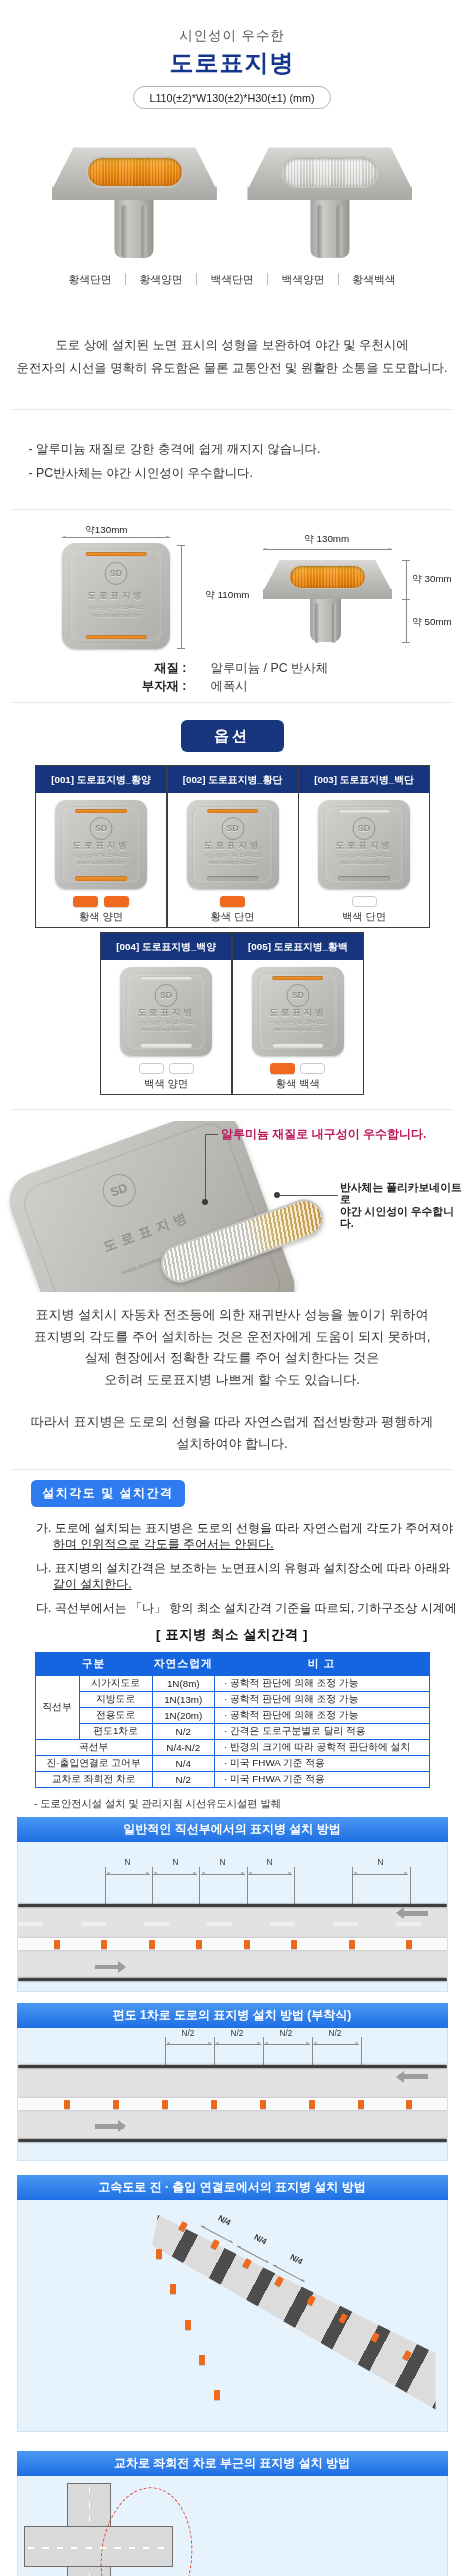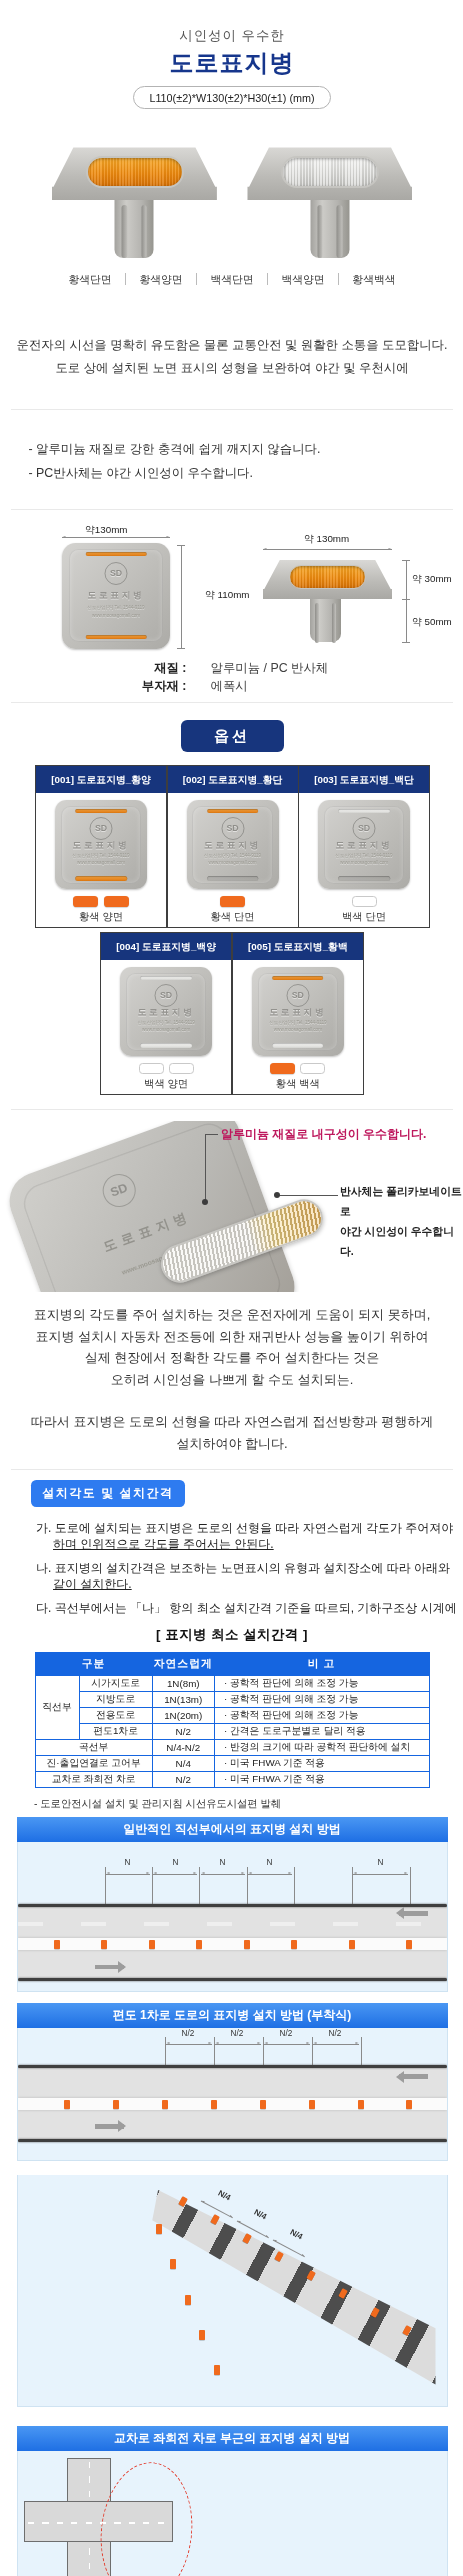--- a/index.html
+++ b/index.html
@@ -92,21 +92,21 @@
     color:#91908c; font-size:12.4px; font-weight:bold; text-align:center; line-height:31px; }
   .big-name { position:absolute; left:0; top:40%; width:100%; text-align:center; font-size:13.4px; letter-spacing:5.2px; color:#93928c; font-weight:bold; }
   .big-sub { position:absolute; left:0; top:56%; width:100%; text-align:center; font-size:6.7px; color:#9a9991; }
   .bigrefl { position:absolute; left:157px; top:101px; width:170px; height:38px; border-radius:19px; transform:rotate(-20deg);
     border:2.6px solid #c8c7c3; box-shadow:0 1.5px 4.1px rgba(0,0,0,.25);
     background:repeating-linear-gradient(100deg,rgba(120,120,118,.35) 0 2.1px,rgba(255,255,255,.7) 2.1px 4.1px),
       linear-gradient(90deg,#efece4 0 55%,#f2cf6e 70%,#eaa93c 100%); }
   .callout-dot { position:absolute; width:6.2px; height:6.2px; border-radius:50%; background:#3c3c3c; }
   .callout-line { position:absolute; background:#555; }
   .c1-text { position:absolute; left:221px; top:5.2px; font-size:12px; color:#be185d; font-weight:600; }
-  .c2-text { position:absolute; left:340px; top:60px; font-size:10.8px; color:#222; font-weight:600; line-height:20px; }
+  .c2-text { position:absolute; left:340px; top:60px; font-size:10.8px; color:#222; font-weight:600; line-height:12px; }
 
   .para1 { margin-top:12.4px; font-size:13px; line-height:21.6px; color:#333; text-align:center; font-weight:500; }
   .para2 { margin-top:20.6px; font-size:13px; line-height:21.6px; color:#333; text-align:center; font-weight:500; }
 
   .badge { display:inline-block; margin:9.3px 0 0 31px; background:#2e7bf0; border-radius:5.2px; color:#fff;
     font-size:12px; font-weight:bold; padding:5.2px 11.3px; letter-spacing:1.5px; }
   .law-list { margin:13.4px 0 0 36px; font-size:12px; color:#222; font-weight:500; }
   .law-item { line-height:16px; margin-bottom:7.7px; }
   .law-item .cont { padding-left:17px;text-decoration:underline; }
 
@@ -176,22 +176,22 @@
 
 <div class="variant-row">
   <span>황색단면</span>
   <span>황색양면</span>
   <span>백색단면</span>
   <span>백색양면</span>
   <span>황색백색</span>
 </div>
 
 <div class="intro">
+  <div>도로 상에 설치된 노면 표시의 성형을 보완하여 야간 및 우천시에</div>
   <div>운전자의 시선을 명확히 유도함은  물론 교통안전 및 원활한 소통을 도모합니다.</div>
-  <div>도로 상에 설치된 노면 표시의 성형을 보완하여 야간 및 우천시에</div>
 </div>
 
 <div class="divider d1"></div>
 
 <div class="bullets">
   <div>- 알루미늄 재질로 강한 충격에 쉽게 깨지지 않습니다.</div>
   <div>- PC반사체는 야간 시인성이 우수합니다.</div>
 </div>
 
 <div class="divider d2"></div>
@@ -367,24 +367,24 @@
   <i class="callout-dot" style="left:202px;top:78px"></i>
   <div class="c2-text">
     <div>반사체는 폴리카보네이트로</div>
     <div>야간 시인성이 우수합니다.</div>
   </div>
   <i class="callout-line" style="left:278px;top:74px;width:60px;height:1px"></i>
   <i class="callout-dot" style="left:274px;top:71px"></i>
 </div>
 
 <div class="para1">
+  <div>표지병 설치시 자동차 전조등에 의한 재귀반사 성능을 높이기 위하여</div>
   <div>표지병의 각도를 주어 설치하는 것은 운전자에게 도움이 되지 못하며,</div>
-  <div>표지병 설치시 자동차 전조등에 의한 재귀반사 성능을 높이기 위하여</div>
   <div>실제 현장에서 정확한 각도를 주어 설치한다는 것은</div>
-  <div>오히려 시인성을 나쁘게 할 수도 설치되는.</div>
+  <div>오히려 도로표지병 나쁘게 할 수도 있습니다.</div>
 </div>
 <div class="para2">
   <div>따라서 표지병은 도로의 선형을 따라 자연스럽게 접선방향과 평행하게</div>
   <div>설치하여야 합니다.</div>
 </div>
 
 <div class="divider d5"></div>
 
 <div><span class="badge">설치각도 및 설치간격</span></div>
 
@@ -519,20 +519,21 @@
       <i class="ost" style="left:340px;top:35px"></i>
       <i class="ost" style="left:388px;top:35px"></i>
       <i class="ar ar-l" style="right:18.5px;top:9.3px"></i>
       <i class="ar ar-r" style="left:77px;top:59px"></i>
       <i class="redge" style="bottom:0"></i>
     </div>
   </div>
 </div>
 
 <div class="panel p3">
+  <div class="p-head">고속도로 진 · 출입 연결로에서의 표지병 설치 방법</div>
   <div class="p-body pb3">
     <div class="gore"></div>
     <b class="n4lab" style="left:200px;top:15.5px">N/4</b>
     <b class="n4lab" style="left:236px;top:35px">N/4</b>
     <b class="n4lab" style="left:272px;top:55px">N/4</b>
     <i class="dline" style="left:181px;top:34px;width:36px;transform:rotate(28deg)"></i>
     <i class="dline" style="left:217px;top:54px;width:36px;transform:rotate(28deg)"></i>
     <i class="dline" style="left:253px;top:73px;width:36px;transform:rotate(28deg)"></i>
     <i class="ost ost-r" style="left:162px;top:21.6px"></i>
     <i class="ost ost-r" style="left:194px;top:40px"></i>

